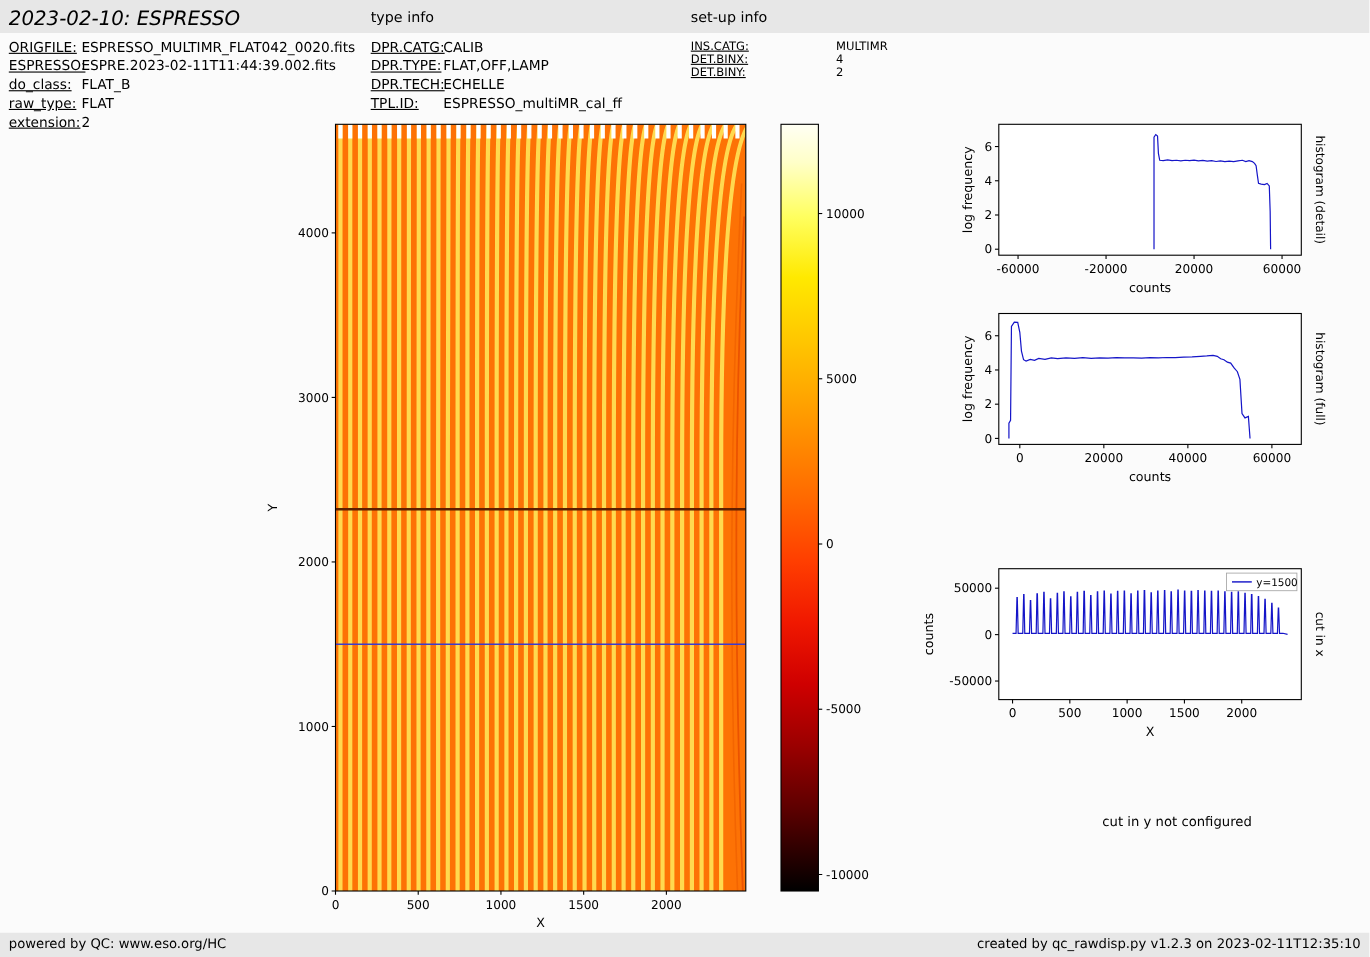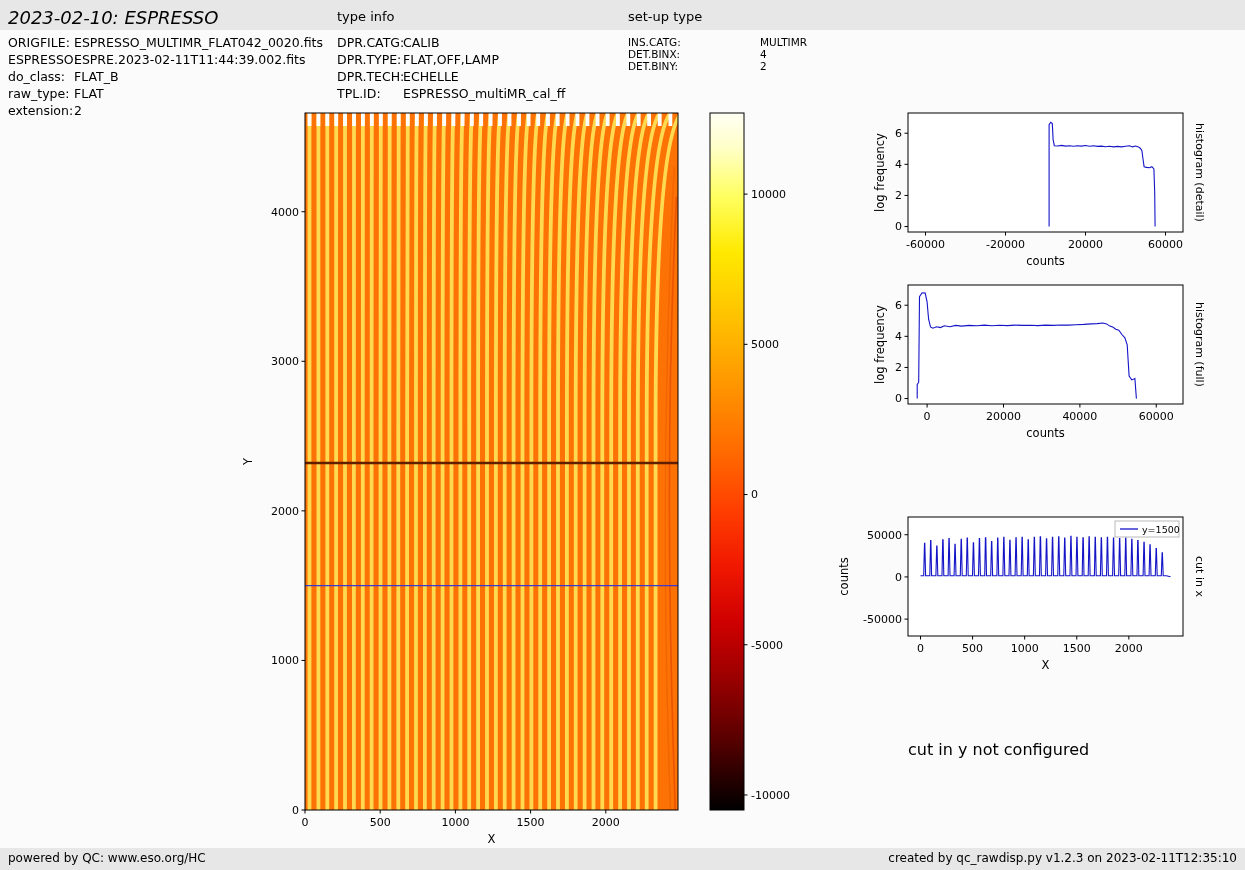--- a/index.html
+++ b/index.html
@@ -16,36 +16,36 @@
   #footer-bar { top:848px; height:22px; }
   .title { position:absolute; left:8px; top:7px; font-size:18px; z-index:2;font-style:italic; }
   .hdr-sub { position:absolute; top:9px; font-size:13px; z-index:2; }
   #hdr-type { left:337px; }
   #hdr-setup { left:628px; }
   .meta-block { position:absolute; font-size:12.5px; line-height:17px; z-index:2; }
   #meta-left { left:8px; top:34px; }
   #meta-type { left:337px; top:34px; }
   #meta-setup { left:628px; top:36px; font-size:10.5px; line-height:12px; }
   .meta-row { display:flex; white-space:nowrap; }
-  .mk { display:inline-block; flex:none; }
+  .mk { display:inline-block; flex:none;text-decoration:underline; }
   #meta-left .mk, #meta-type .mk { width:66px; }
   #meta-setup .mk { width:132px; }
   #fig-svg { position:absolute; left:0; top:0; pointer-events:none; z-index:1; }
   svg text { font-family:"DejaVu Sans", sans-serif; }
-  #cut-y-note { position:absolute; left:908px; top:740px; width:275px; text-align:left; font-size:16px; z-index:2; }
+  #cut-y-note { position:absolute; left:863px; top:740px; width:275px; text-align:right; font-size:12px; z-index:2; }
   #footer-left  { position:absolute; left:8px;  top:851px; font-size:12px; z-index:2; }
   #footer-right { position:absolute; right:8px; top:851px; font-size:12px; z-index:2;margin-left:20px; }
 </style>
 </head>
 <body>
 
 <div id="header-bar" class="bar"></div>
 <span class="title">2023-02-10: ESPRESSO</span>
 <span id="hdr-type" class="hdr-sub">type info</span>
-<span id="hdr-setup" class="hdr-sub">set-up type</span>
+<span id="hdr-setup" class="hdr-sub">set-up info</span>
 
 <div id="meta-left" class="meta-block">
     <div class="meta-row">
       <span class="mk">ORIGFILE:</span>
       <span class="mv">ESPRESSO_MULTIMR_FLAT042_0020.fits</span>
     </div>
     <div class="meta-row">
       <span class="mk">ESPRESSO:</span>
       <span class="mv">ESPRE.2023-02-11T11:44:39.002.fits</span>
     </div>

